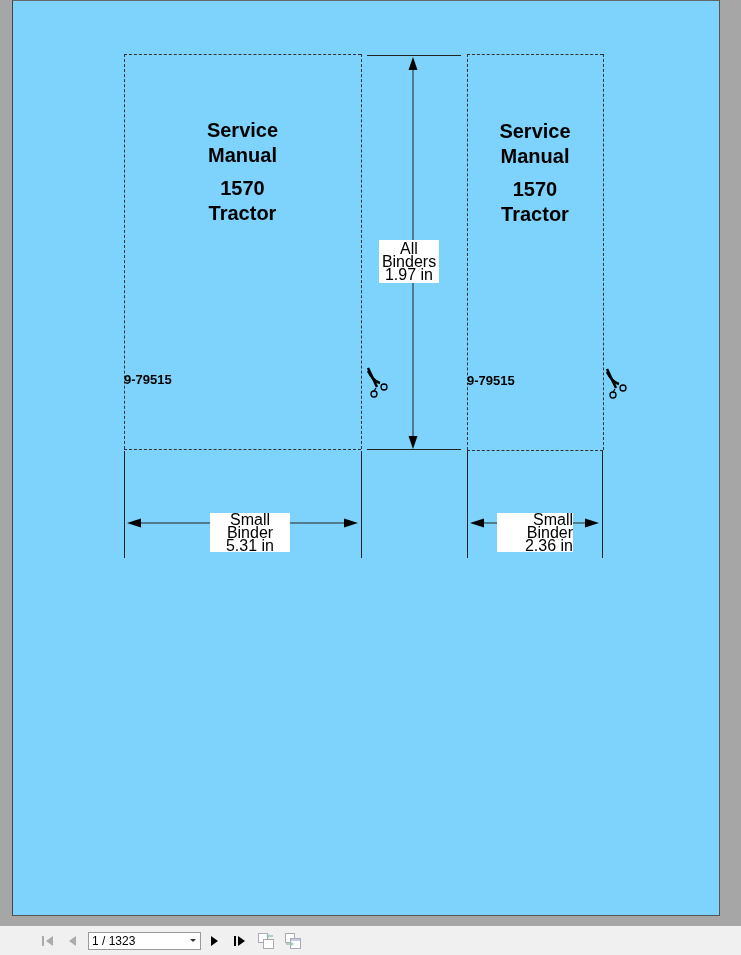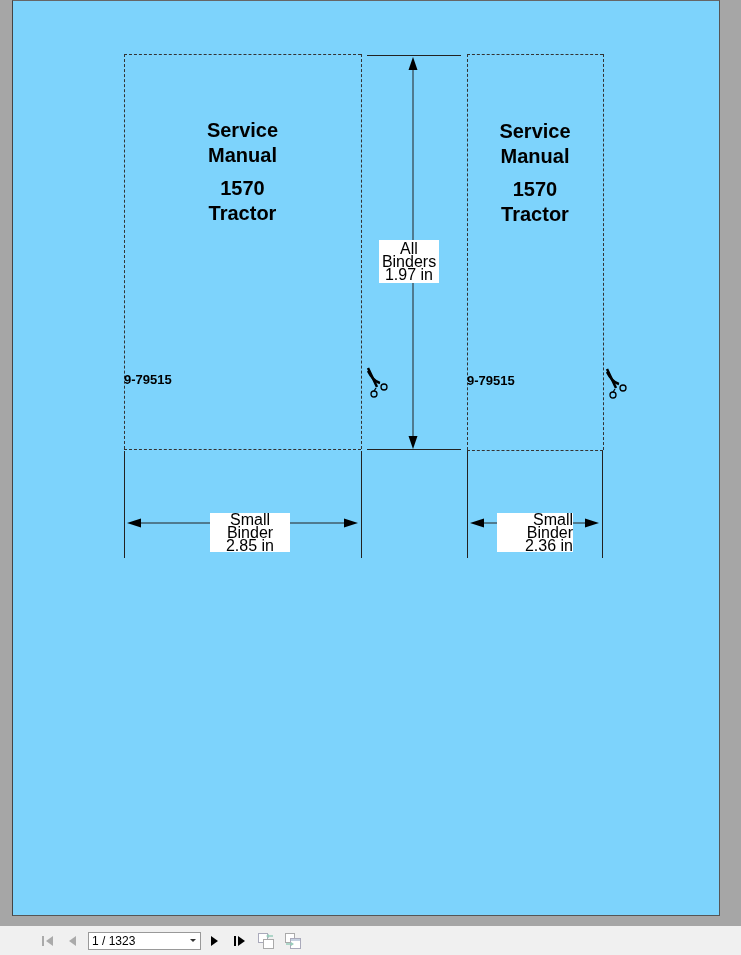--- a/index.html
+++ b/index.html
@@ -81,21 +81,21 @@
   <div class="solid-v" style="left:454px;top:450px;height:107px;"></div>
   <div class="solid-v" style="left:589px;top:450px;height:107px;"></div>
 
   <svg class="abs" style="left:114px;top:515px;" width="231" height="14">
     <line x1="10" y1="7" x2="221" y2="7" stroke="#222" stroke-width="1"></line>
     <polygon points="0,7 14,2.5 14,11.5" fill="#000"></polygon>
     <polygon points="231,7 217,2.5 217,11.5" fill="#000"></polygon>
   </svg>
   <div class="lbl" style="left:197px;width:80px;top:512px;padding:0;">
     <div>Small Binder</div>
-    <div>2.85 in</div>
+    <div>5.31 in</div>
   </div>
 
   <svg class="abs" style="left:457px;top:515px;" width="129" height="14">
     <line x1="10" y1="7" x2="119" y2="7" stroke="#222" stroke-width="1"></line>
     <polygon points="0,7 14,2.5 14,11.5" fill="#000"></polygon>
     <polygon points="129,7 115,2.5 115,11.5" fill="#000"></polygon>
   </svg>
   <div class="lbl" style="left:484px;width:76px;top:512px;padding:0;text-align:right;">
     <div>Small Binder</div>
     <div>2.36 in</div>

